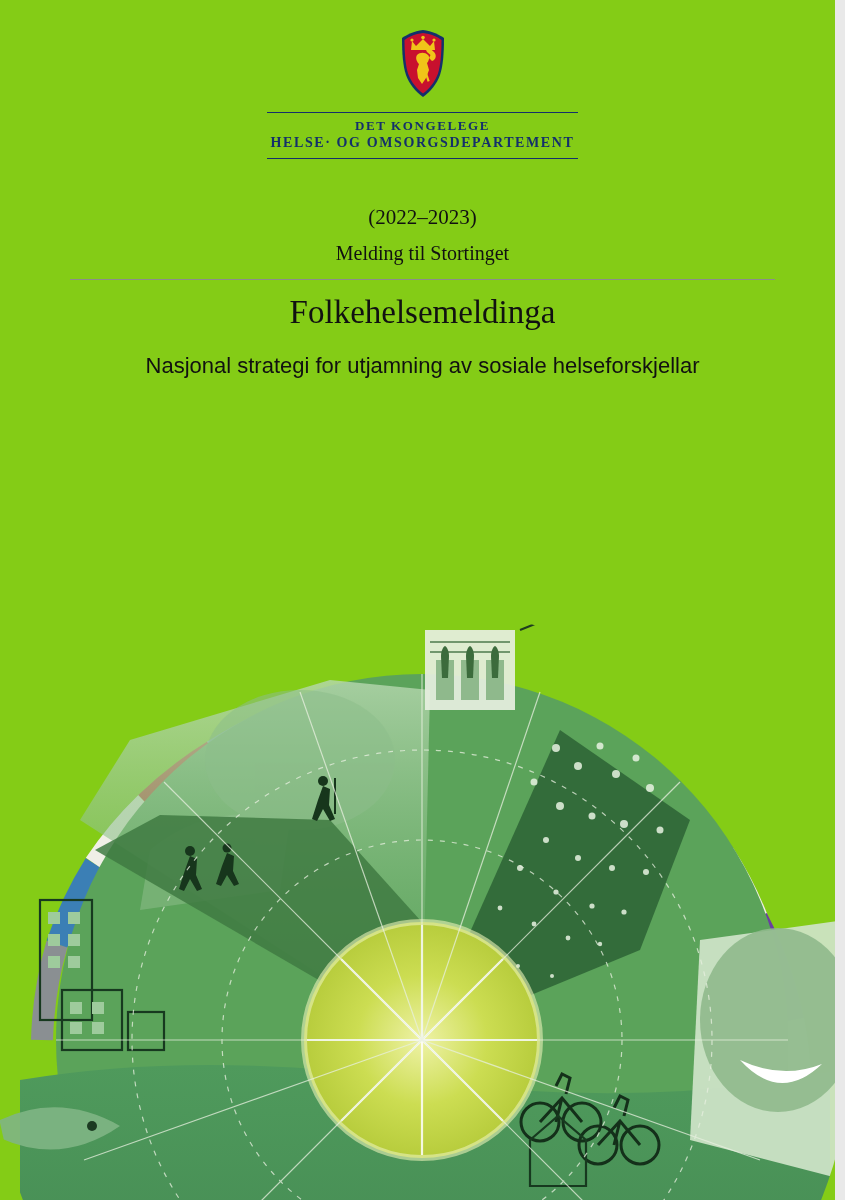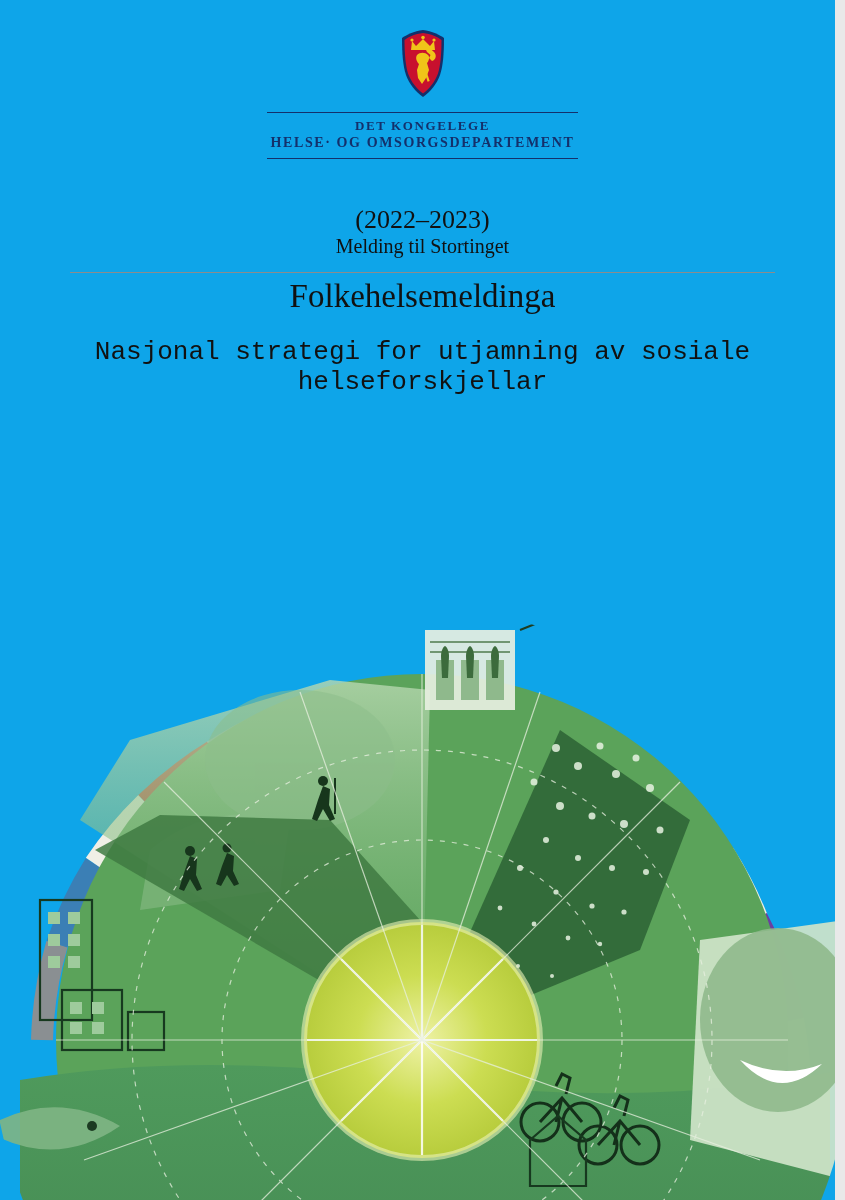--- a/index.html
+++ b/index.html
@@ -12,21 +12,21 @@
     height: 1200px;
     position: relative;
     overflow: hidden;
     font-family: "Liberation Serif", serif;
     color: #1a1a1a;
   }
 
   .page {
     position: absolute;
     inset: 0;
-    background: #0ea5e9;
+    background: #84cc16;
     overflow: hidden;
   }
 
   
   .emblem-block {
     position: absolute;
     top: 28px;
     left: 0;
     right: 0;
     text-align: center;
@@ -67,45 +67,45 @@
     font-family: "DejaVu Serif", serif;
     font-weight: bold;
     font-size: 46px;
     letter-spacing: 0.5px;
     color: #111;
     margin: 0;
     line-height: 1.1;
   }
   .doc-years {
     font-family: "Liberation Serif", serif;
-    font-size: 26px;
+    font-size: 21px;
     margin-top: 10px;
     color: #111;
   }
   .doc-kind {
     font-family: "Liberation Serif", serif;
     font-size: 20px;
-    margin-top: 0;
+    margin-top: 12px;
     color: #111;
   }
   .rule {
     border: none;
     border-top: 1px solid #8c8c8c;
     margin: 14px 0 0 0;
     height: 0;
   }
   .doc-title {
     font-family: "Liberation Serif", serif;
     font-size: 33px;
-    margin-top: 5px;
+    margin-top: 14px;
     color: #111;
   }
   .doc-subtitle {
-    font-family: Liberation Mono, monospace;
-    font-size: 26px;
+    font-family: Liberation Sans, sans-serif;
+    font-size: 22px;
     margin-top: 22px;
     color: #111;
   }
 
   
   .cover-art {
     position: absolute;
     left: 0;
     top: 520px;
     width: 845px;

